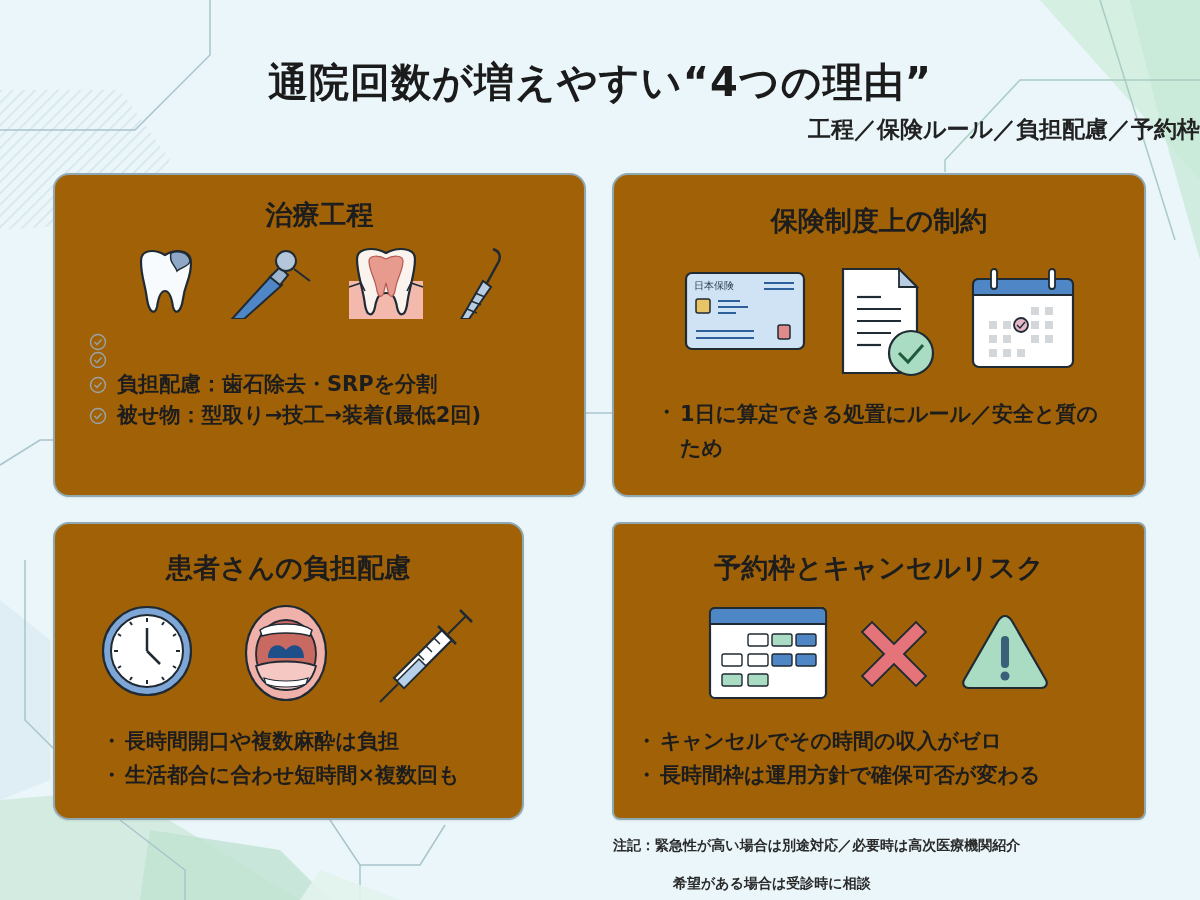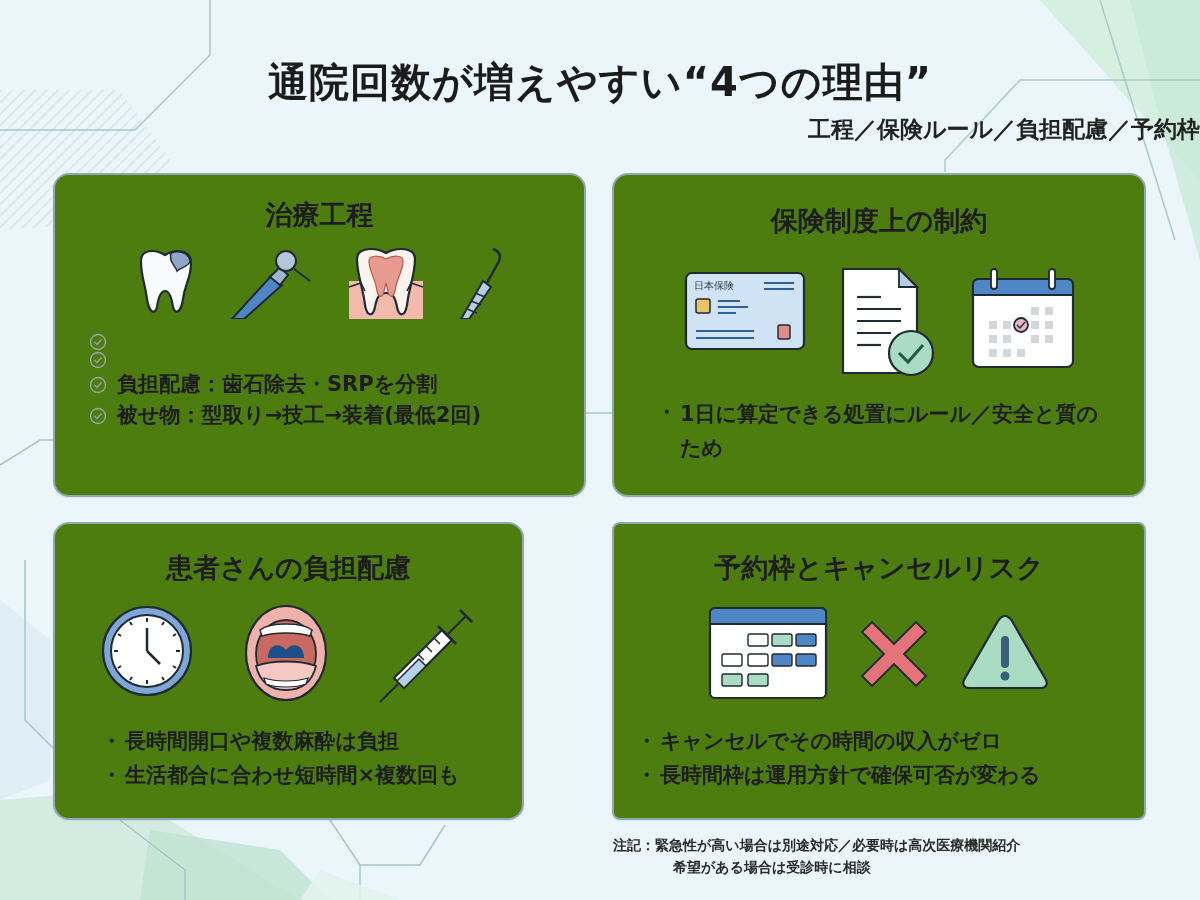--- a/index.html
+++ b/index.html
@@ -13,37 +13,37 @@
   .bg-svg { position: absolute; left: 0; top: 0; width: 1200px; height: 900px; z-index: 0; }
   .title {
     position: absolute; left: 0; top: 55px; width: 1200px; text-align: center;
     font-size: 40px; font-weight: bold; letter-spacing: 1px; z-index: 2;
   }
   .subtitle {
     position: absolute; left: 0; top: 114px; width: 1200px; text-align: right;
     font-size: 23px; font-weight: bold; z-index: 2; color: #222;
   }
   .card {
-    position: absolute; background: #4d7c0f; border: 2px solid #8fa9b2;
+    position: absolute; background: #a16207; border: 2px solid #8fa9b2;
     border-radius: 16px; z-index: 2;
     box-shadow: 0 1px 2px rgba(0,0,0,0.08);
   }
   .card-title {
     position: absolute; left: 0; width: 100%; text-align: center;
     font-size: 27px; font-weight: bold; color: #1d1d1d;
   }
   .icons { position: absolute; left: 0; width: 100%; display: flex; justify-content: center; }
   .icon { display: block; }
   .list { position: absolute; list-style: none; }
   .list li { display: flex; align-items: center; font-size: 21px; font-weight: bold; line-height: 31px; color: #1d1d1d; white-space: nowrap; }
   .check { width: 18px; height: 18px; margin-right: 10px; flex: none; }
   .bullet { display: inline-block; width: 20px; text-align: center; margin-right: 4px; }
   .wrap-text { white-space: normal !important; align-items: flex-start !important; }
   .footnote { position: absolute; left: 613px; top: 834px; font-size: 14px; font-weight: bold; color: #2a2a2a; z-index: 2; line-height: 22px; }
-  .footnote .line2 { padding-left: 60px; display: block; }
+  .footnote .line2 { padding-left: 60px; display: block; margin-top: 16px; }
 </style>
 </head>
 <body>
 
 <svg class="bg-svg" viewBox="0 0 1200 900">
   <defs>
     <pattern id="hatch" width="8" height="8" patternUnits="userSpaceOnUse" patternTransform="rotate(45)">
       <line x1="0" y1="0" x2="0" y2="8" stroke="#cfe0e6" stroke-width="3"></line>
     </pattern>
   </defs>

